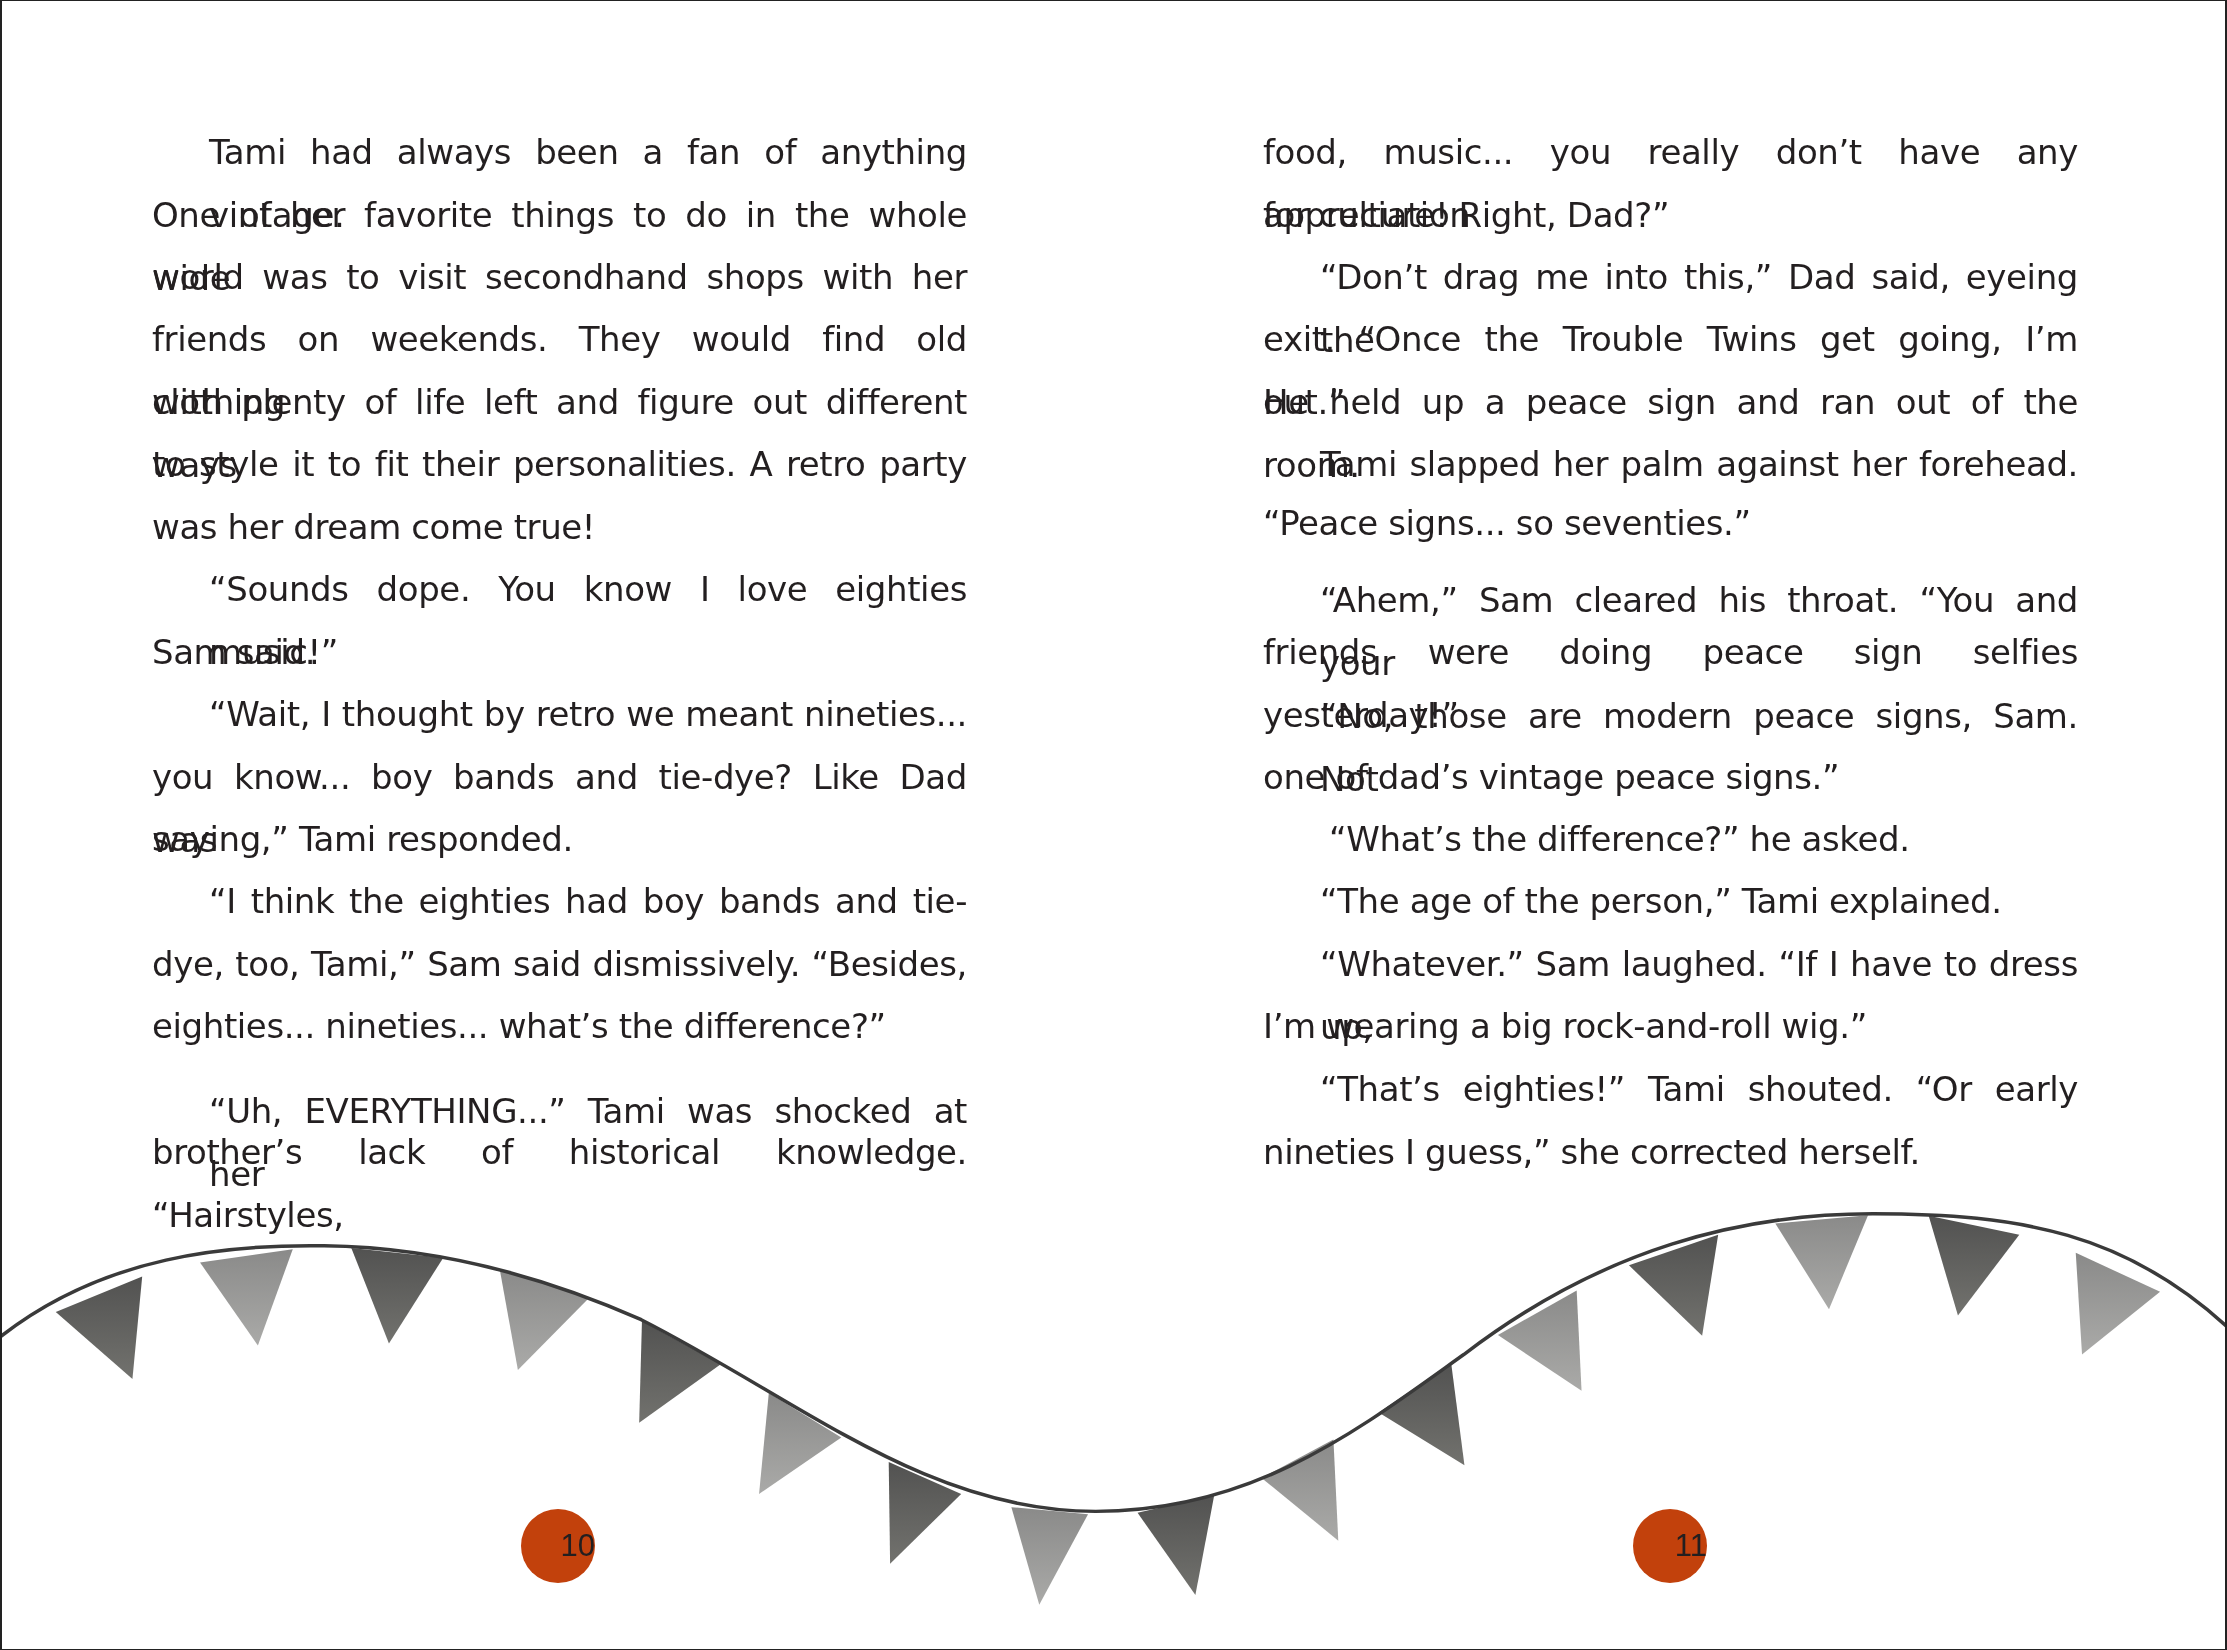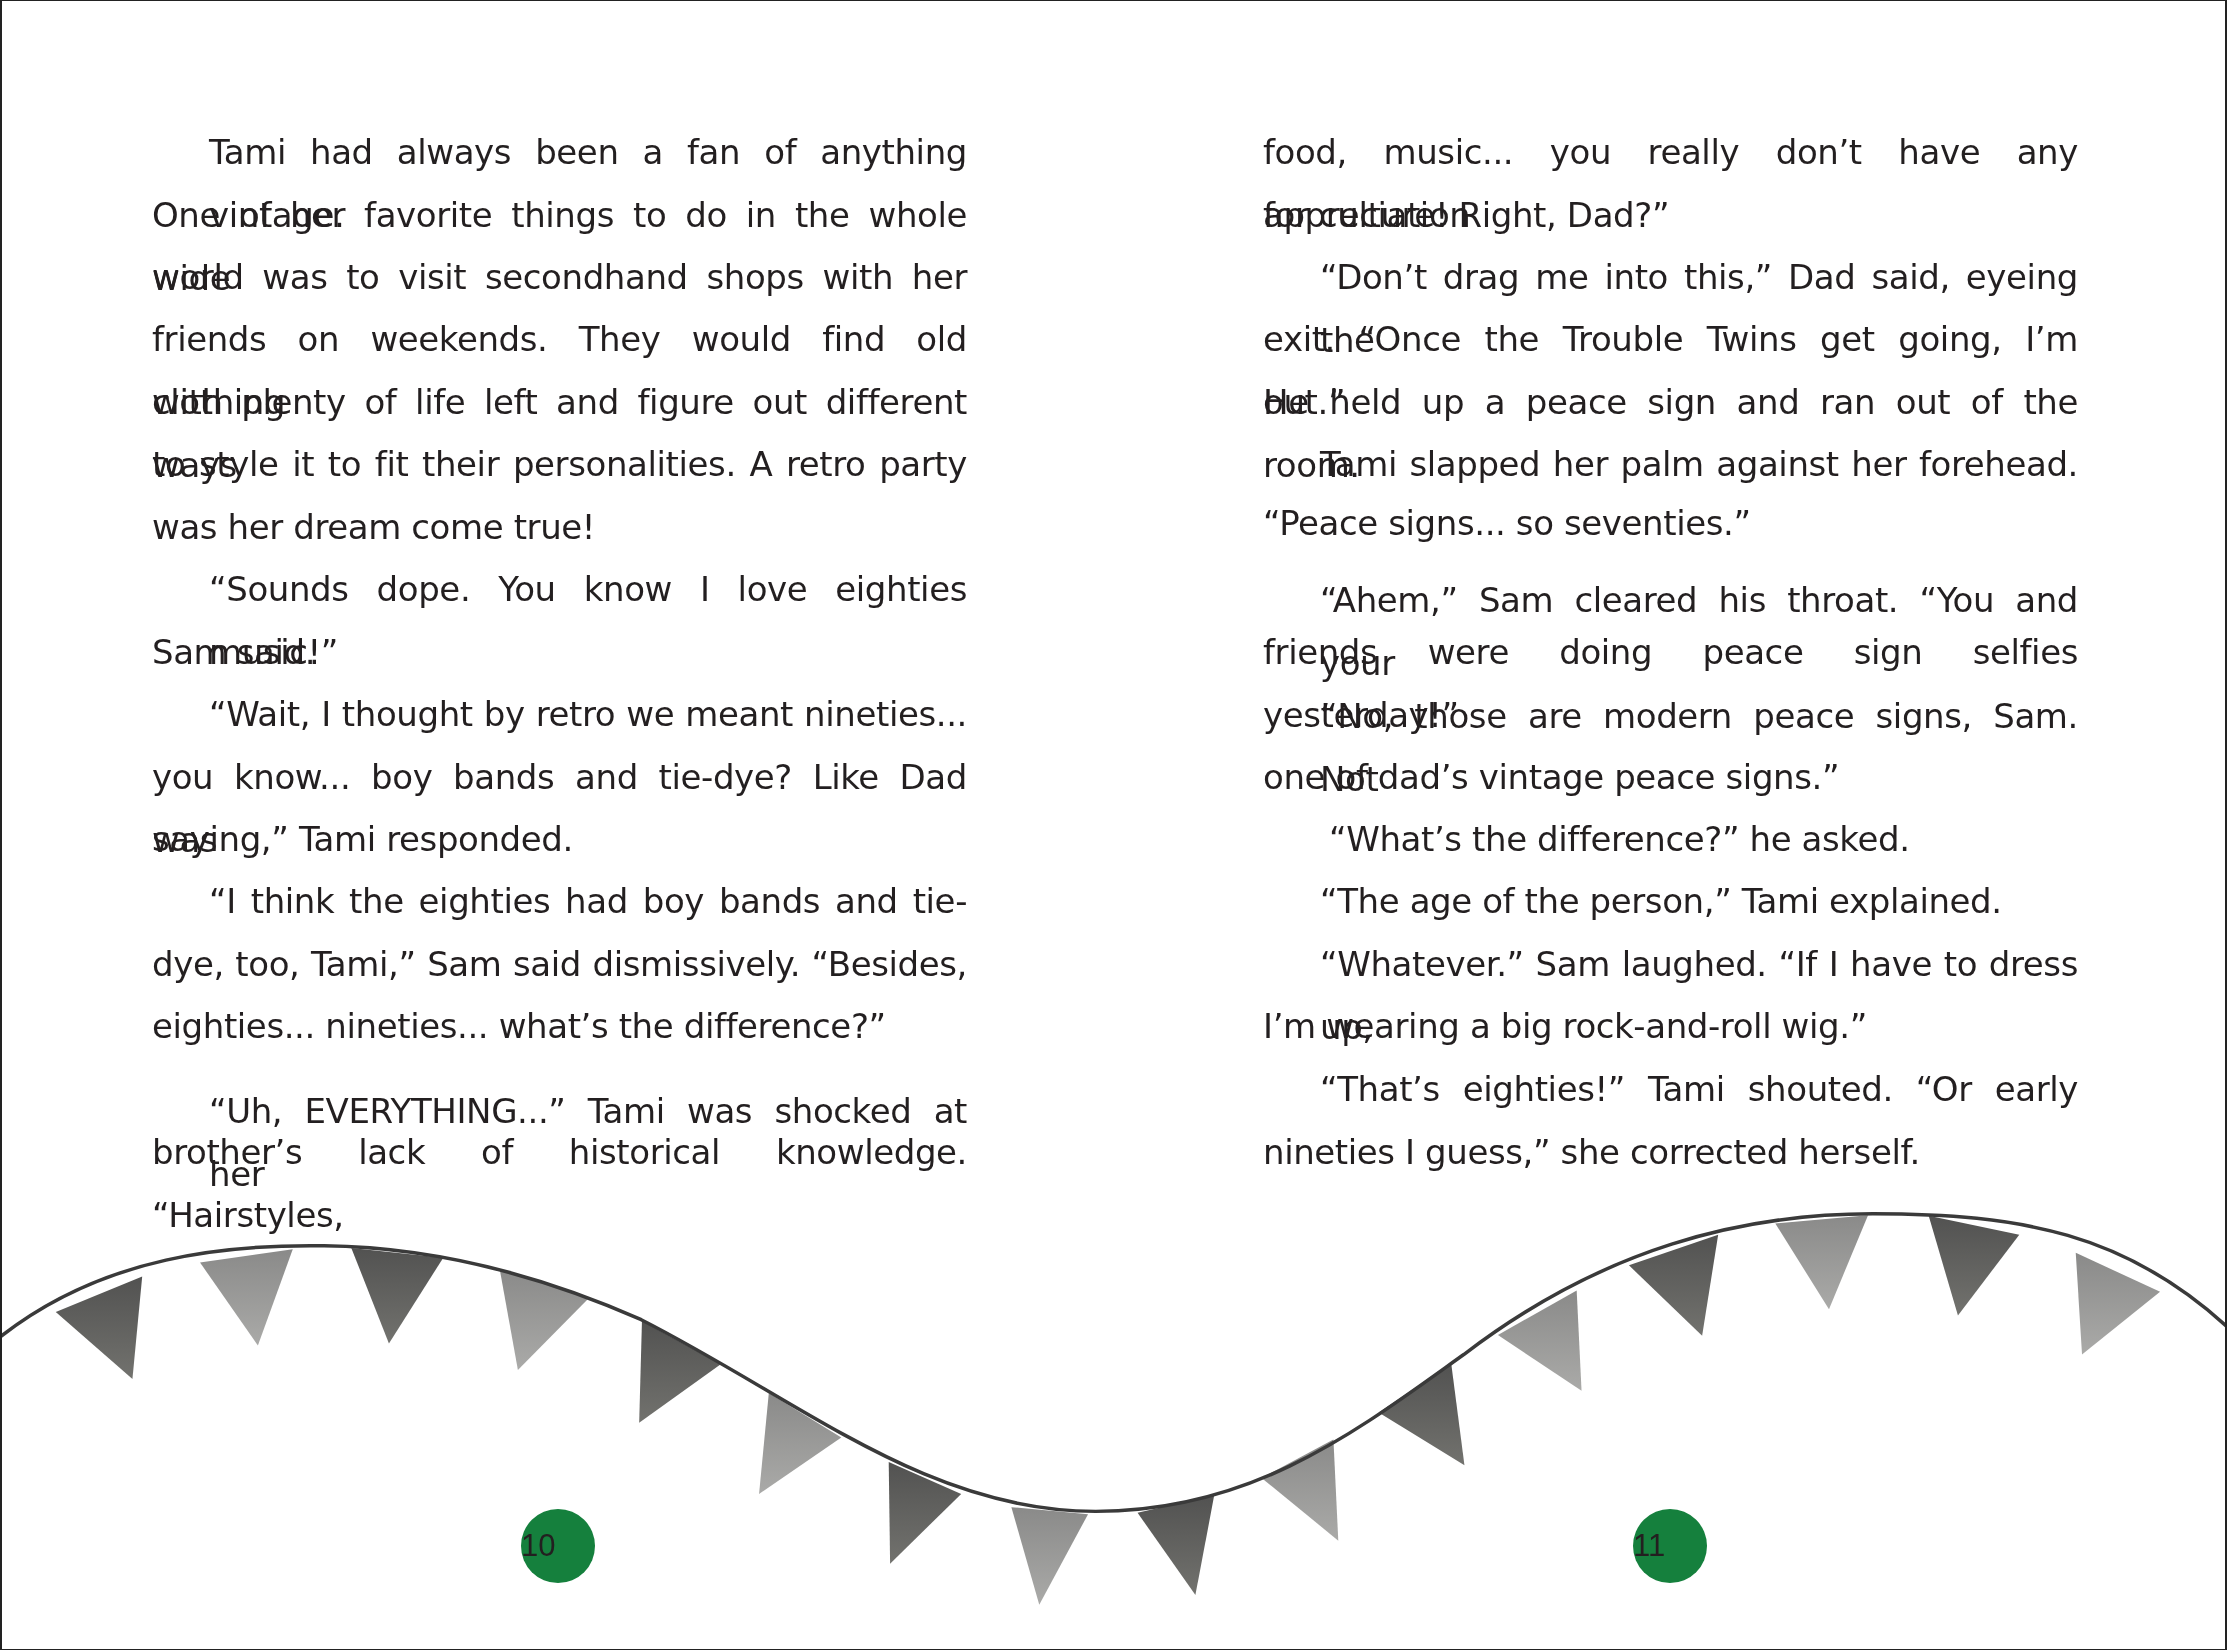--- a/index.html
+++ b/index.html
@@ -43,26 +43,26 @@
     left: -2.1px;
     top: -1.4px;
     width: 2227px;
     height: 1651px;
   }
   .page-number {
     position: absolute;
     width: 74px;
     height: 74px;
     border-radius: 50%;
-    background: #15803d;
+    background: #c2410c;
     color: #231f20;
     font-family: "Liberation Sans", sans-serif;
     font-size: 31px;
     line-height: 74px;
-    text-align: left;
+    text-align: right;
   }
 </style>
 </head>
 <body>
 
 <div id="page">
 
   <svg id="bunting" viewBox="0 0 3195 2368" xmlns="http://www.w3.org/2000/svg">
     <defs>
       <linearGradient id="gDark" x1="0" y1="0" x2="0" y2="1">

